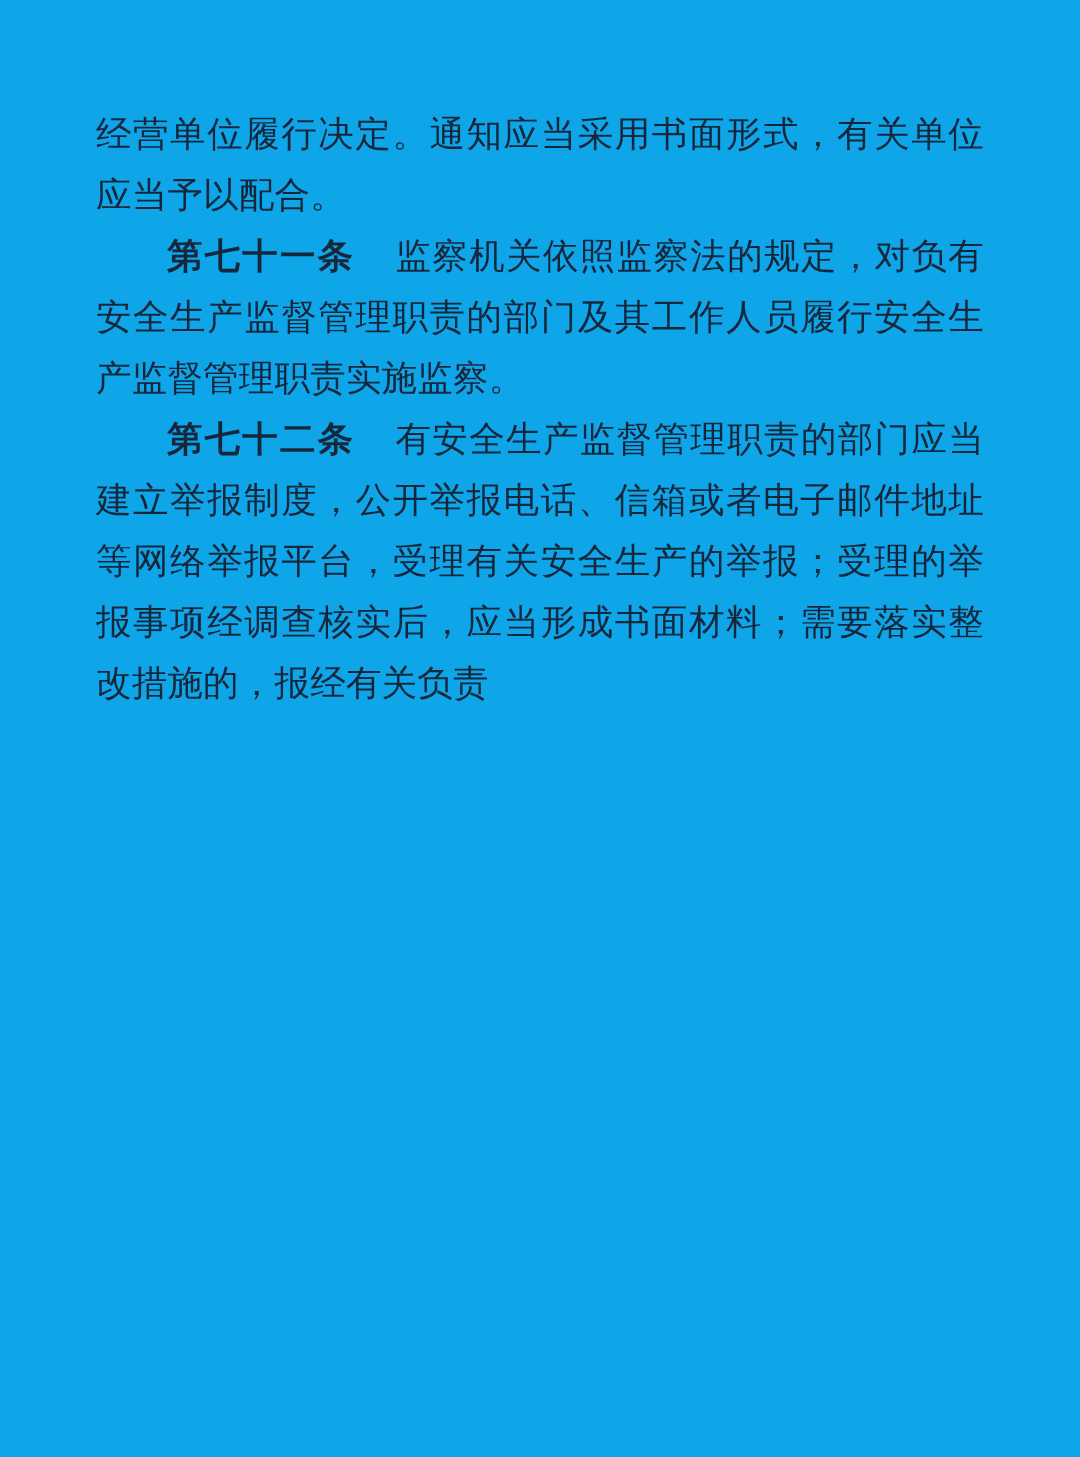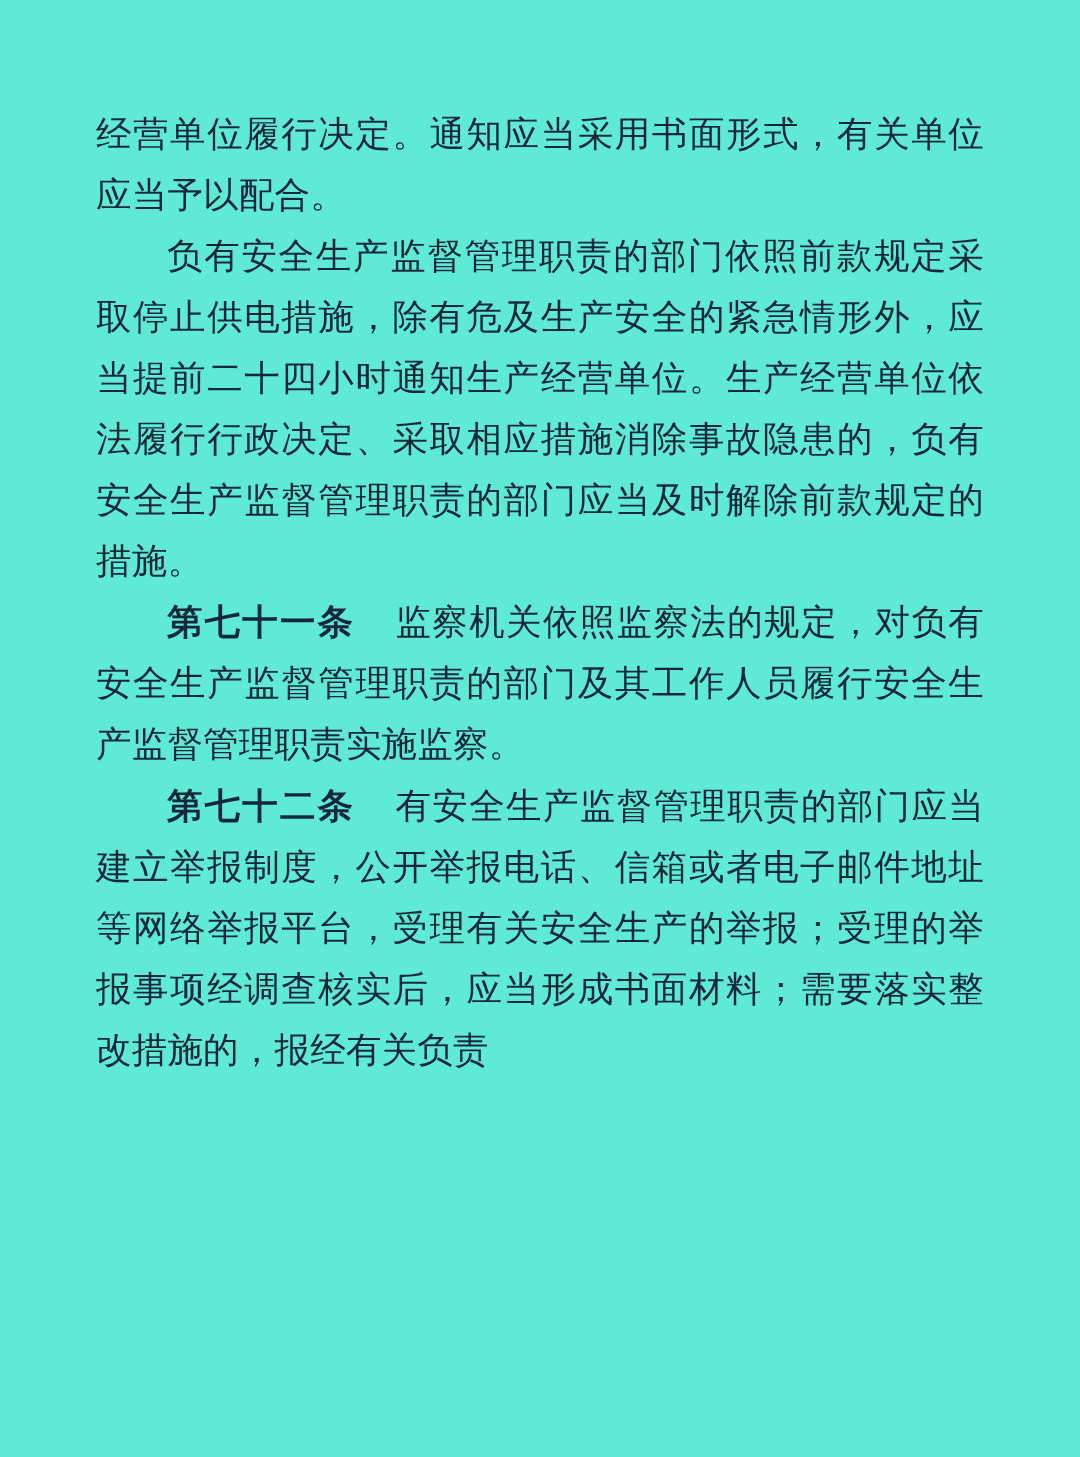--- a/index.html
+++ b/index.html
@@ -13,21 +13,21 @@
     font-family: "Liberation Serif", "DejaVu Serif", serif;
     color: #1b2a3a;
     overflow: hidden;
   }
   .page {
     position: relative;
     width: 1080px;
     height: 1457px;
     box-sizing: border-box;
     padding: 104px 96px 60px 96px;
-    background: #5eead4;
+    background: #0ea5e9;
   }
   .doc-body {
     font-size: 35.5px;
     line-height: 1.72;
     letter-spacing: 0.2px;
     text-align: justify;
     text-justify: inter-ideograph;
     color: #16273c;
   }
   .para {
@@ -49,23 +49,20 @@
 </head>
 <body>
 
 <div class="page">
   <div class="doc-body">
 
     <p class="para">
       <span>经营单位履行决定。通知应当采用书面形式，有关单位应当予以配合。</span>
     </p>
 
-    <p class="para indent">
-      <span>负有安全生产监督管理职责的部门依照前款规定采取停止供电措施，除有危及生产安全的紧急情形外，应当提前二十四小时通知生产经营单位。生产经营单位依法履行行政决定、采取相应措施消除事故隐患的，负有安全生产监督管理职责的部门应当及时解除前款规定的措施。</span>
-    </p>
 
     <p class="para indent">
       <span class="article-num">第七十一条</span><span class="art-gap"></span><span>监察机关依照监察法的规定，对负有安全生产监督管理职责的部门及其工作人员履行安全生产监督管理职责实施监察。</span>
     </p>
 
 
 
     <p class="para indent">
       <span class="article-num">第七十二条</span><span class="art-gap"></span><span>有安全生产监督管理职责的部门应当建立举报制度，公开举报电话、信箱或者电子邮件地址等网络举报平台，受理有关安全生产的举报；受理的举报事项经调查核实后，应当形成书面材料；需要落实整改措施的，报经有关负责</span>
     </p>

